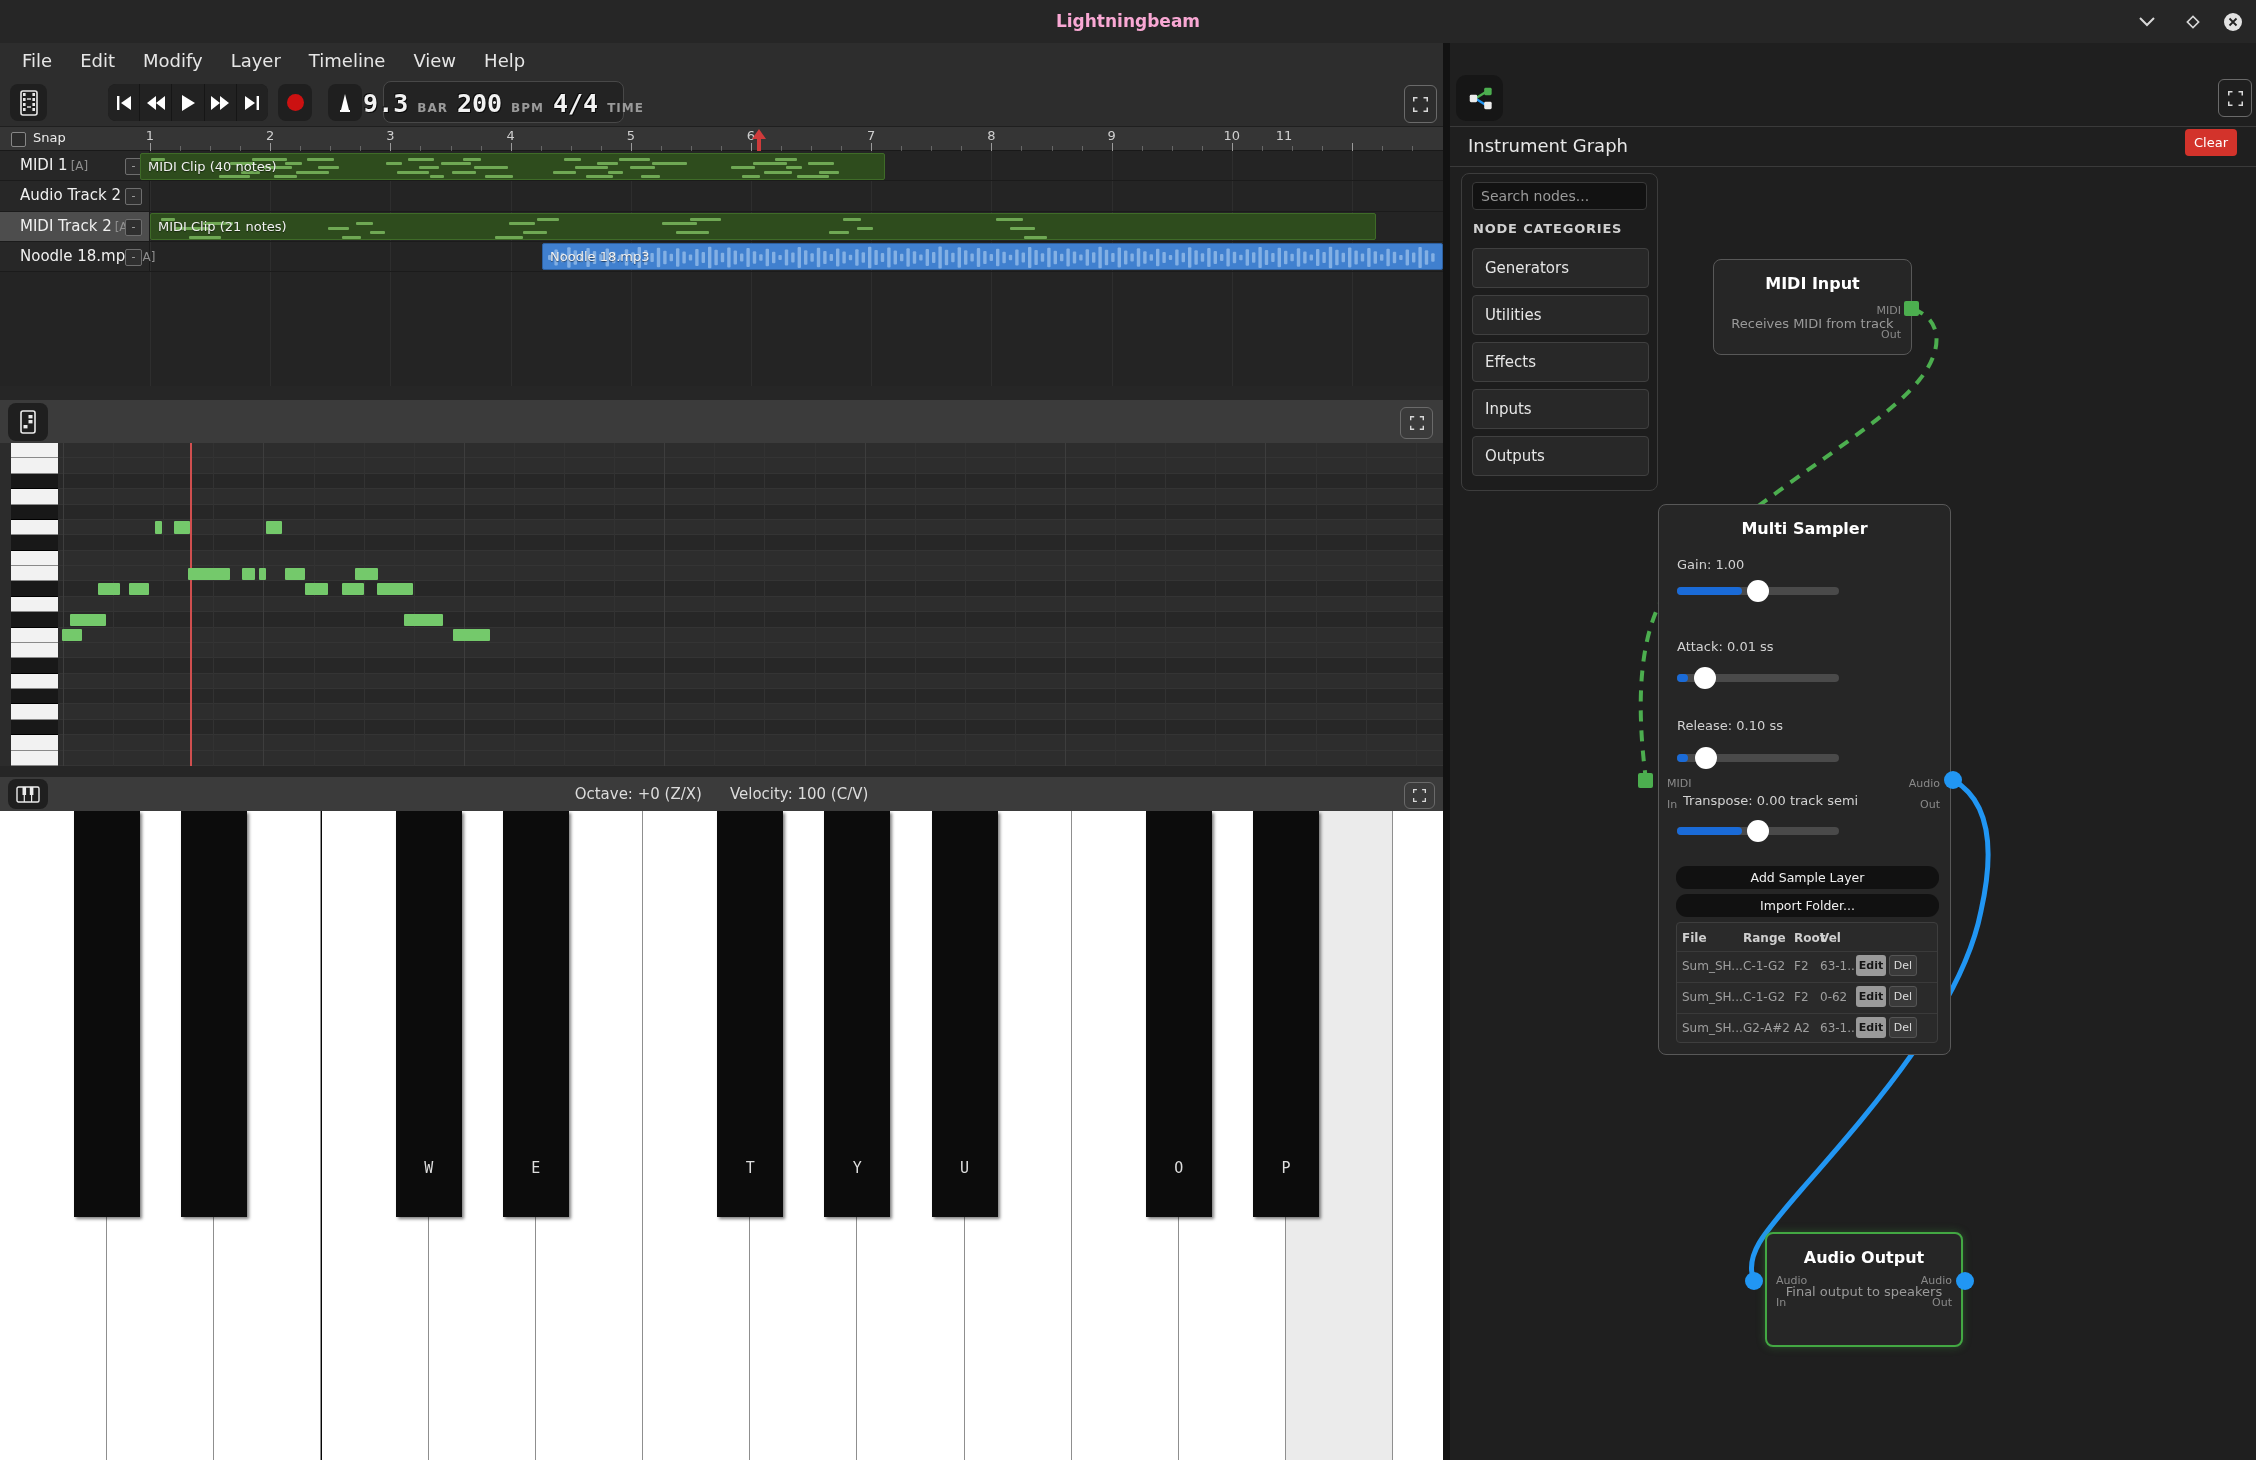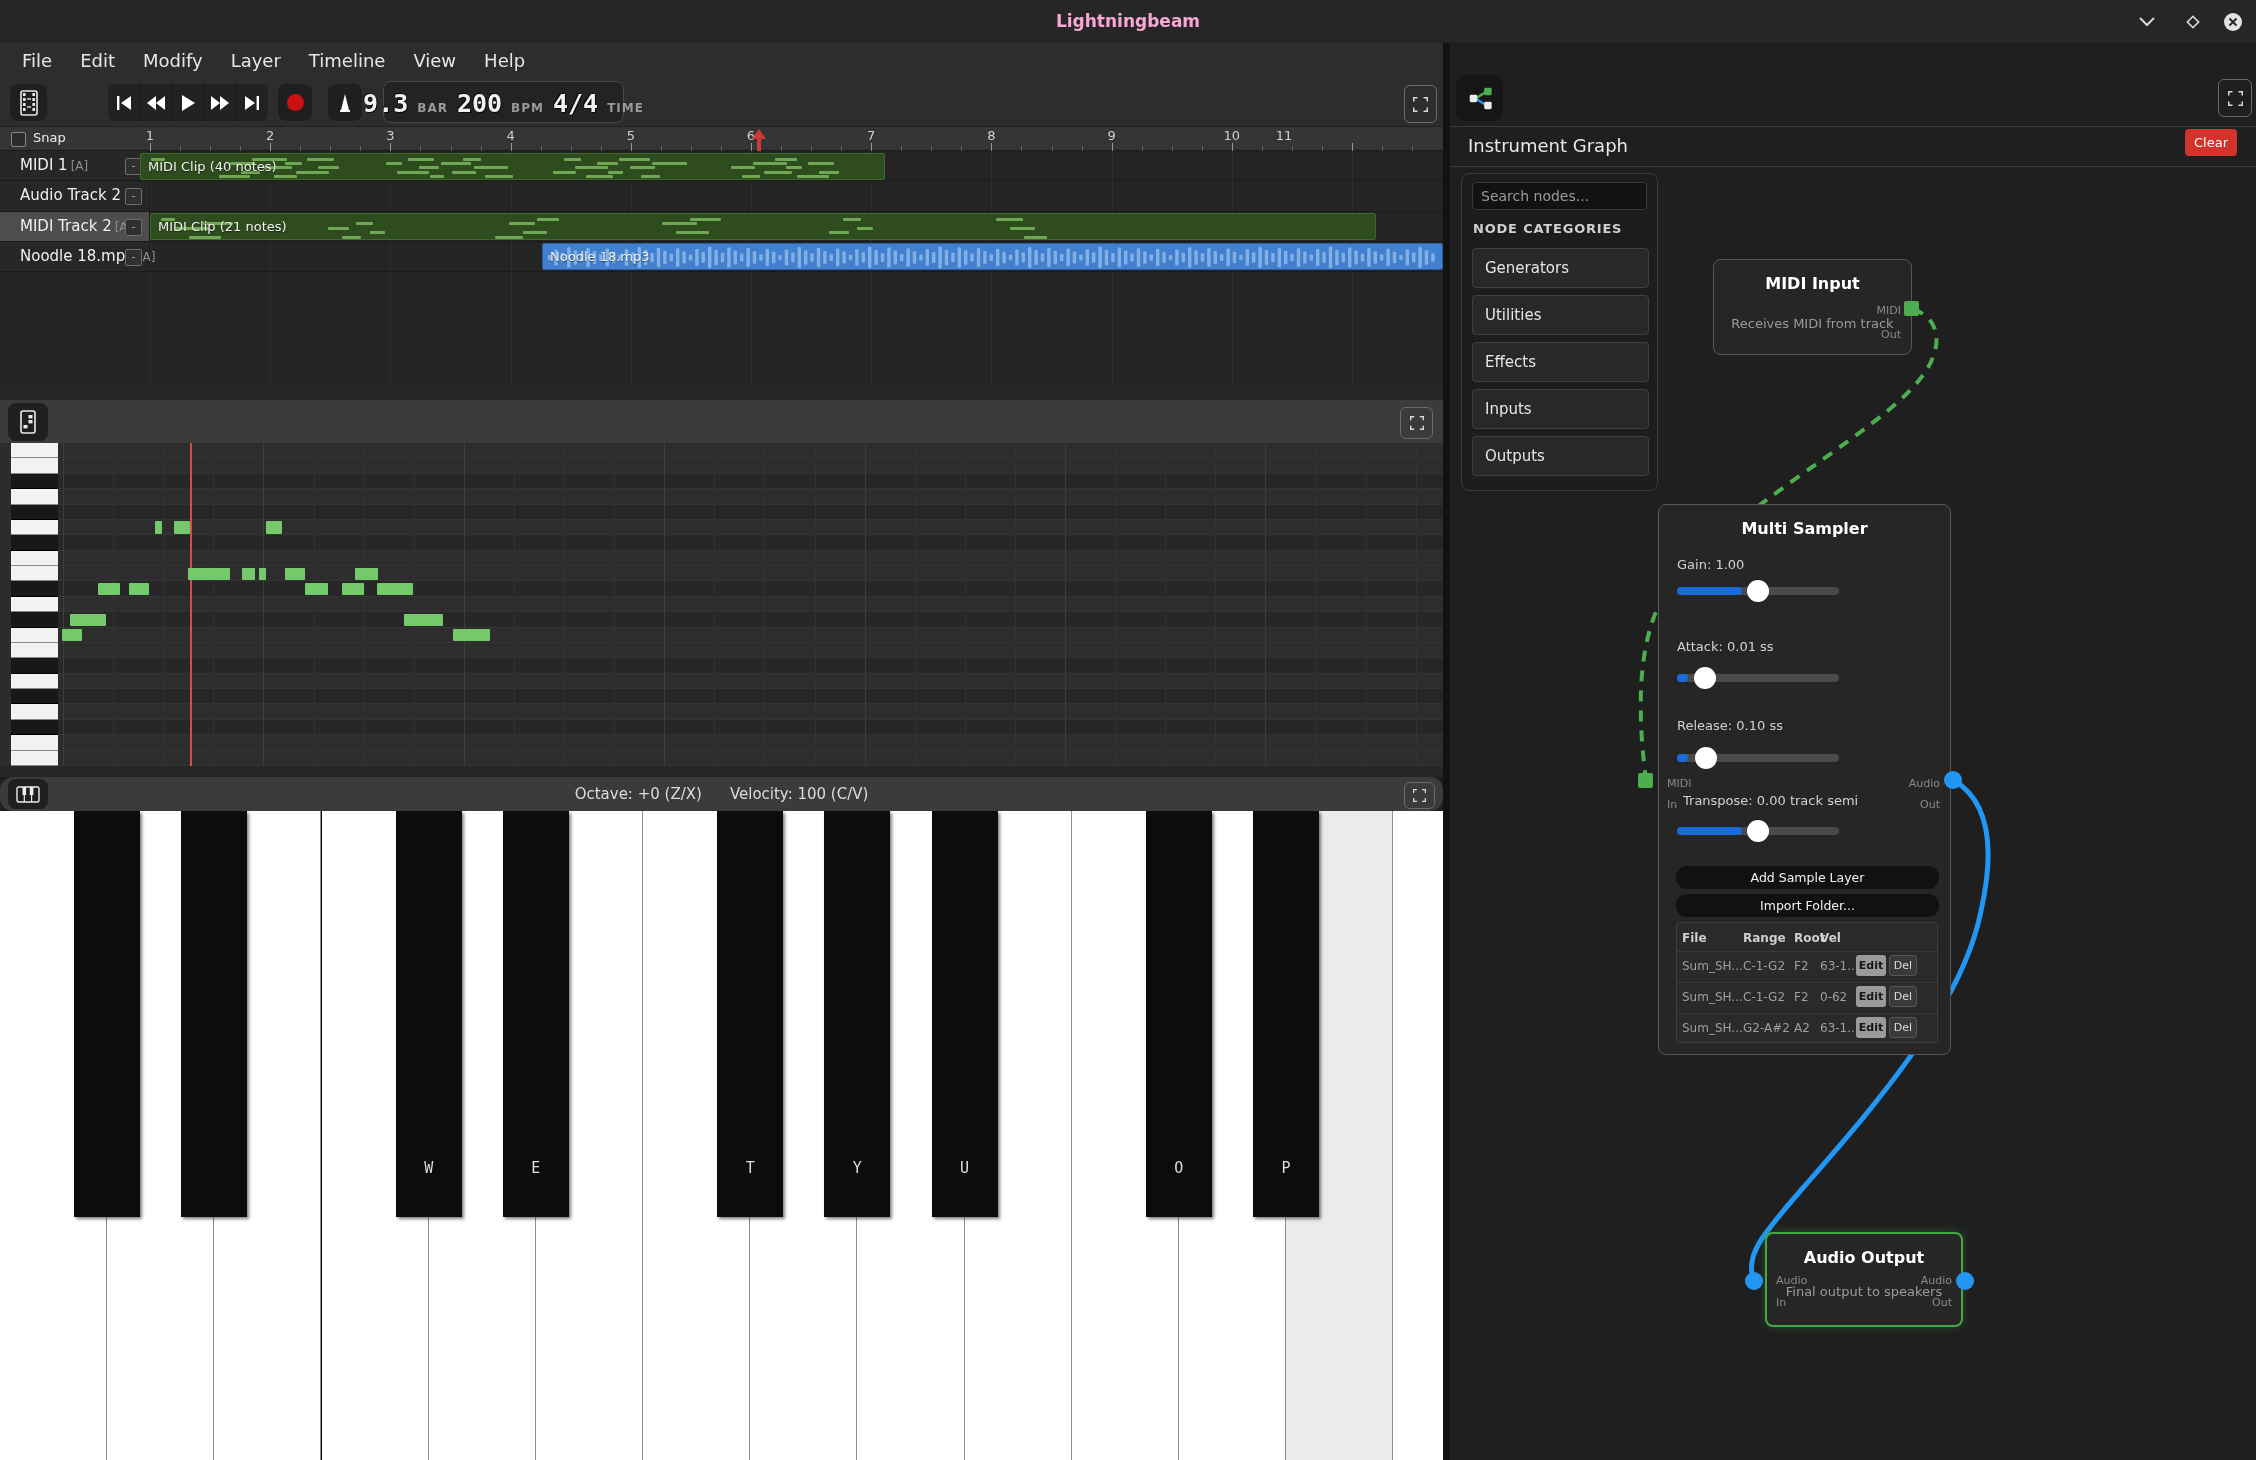--- a/index.html
+++ b/index.html
@@ -52,21 +52,21 @@
   .prrow.w{background:#2d2d2d;}
   .minikey{left:11px;width:47px;height:15.38px;box-sizing:border-box;border-bottom:1px solid #8a8a8a;}
   .minikey.w{background:#f2f2f2;}
   .minikey.b{background:#181818;border-bottom:1px solid #000;}
   .minikey .klabel{position:absolute;right:5px;top:1px;font-size:10px;color:#666;margin-top:25px;}
   .gridv{top:0;width:1px;height:323px;background:#323232;}
   .gridv.major{background:#3d3d3d;}
   .note{background:#74c96b;border-radius:1px;}
   
   #kbpanel{left:0;top:734px;width:100%;height:683px;background:#1e1e1e;}
-  #kbheader{left:0;top:0;width:100%;height:34px;background:#3b3b3b;border-radius:13px;}
+  #kbheader{left:0;top:0;width:100%;height:34px;background:#3b3b3b;}
   #kbstatus{width:100%;text-align:center;line-height:34px;font-size:15px;color:#dcdcdc;}
   #kbstatus span{margin:0 14px;}
   #kbbtn{left:8px;top:2px;width:40px;height:30px;}
   #keys{left:0;top:34px;width:1443px;height:649px;overflow:hidden;background:#060606;}
   .wkey{top:0;height:700px;background:#ffffff;border-right:1px solid #8f8f8f;box-sizing:border-box;}
   .wkey.gray{background:#ebebeb;}
   .wkey .wl{position:absolute;bottom:32px;width:100%;text-align:center;font-family:"DejaVu Sans Mono","Liberation Mono",monospace;font-size:17px;color:#2e2e2e;}
   .bkey{top:0;width:66px;height:406px;background:#0c0c0c;box-shadow:2px 2px 3px rgba(0,0,0,.5);}
   .bkey .bl{position:absolute;bottom:40px;width:100%;text-align:center;font-family:"DejaVu Sans Mono","Liberation Mono",monospace;font-size:15px;color:#dedede;}
   
@@ -812,21 +812,21 @@
         <div class="rowline" style="top: 90px;"></div>
         <div class="tdcell" style="left: 5px; top: 98px;">Sum_SH...</div>
         <div class="tdcell" style="left: 66px; top: 98px;">G2-A#2</div>
         <div class="tdcell" style="left: 117px; top: 98px;">A2</div>
         <div class="tdcell" style="left: 143px; top: 98px; max-width: 34px; overflow: hidden;">63-1...</div>
         <div class="editbtn" style="left: 179px; top: 94px;">Edit</div>
         <div class="delbtn" style="left: 212px; top: 94px;">Del</div>
       </div>
   </div>
 
-  <div class="abs node" style="left:315px;top:1189px;width:198px;height:95px;" id="node-output">
+  <div class="abs node" style="left:315px;top:1189px;width:198px;height:115px;" id="node-output">
     <div class="ntitle">Audio Output</div>
     <div class="nsub" style="top:50px;">Final output to speakers</div>
     <div class="portlbl" style="left:9px;top:40px;">Audio</div>
     <div class="portlbl" style="left:9px;top:62px;">In</div>
     <div class="portlbl" style="right:9px;top:40px;">Audio</div>
     <div class="portlbl" style="right:9px;top:62px;">Out</div>
   </div>
 
   <div class="port-sq" style="left:454px;top:258px;"></div>
   <div class="port-sq" style="left:188px;top:730px;"></div>

